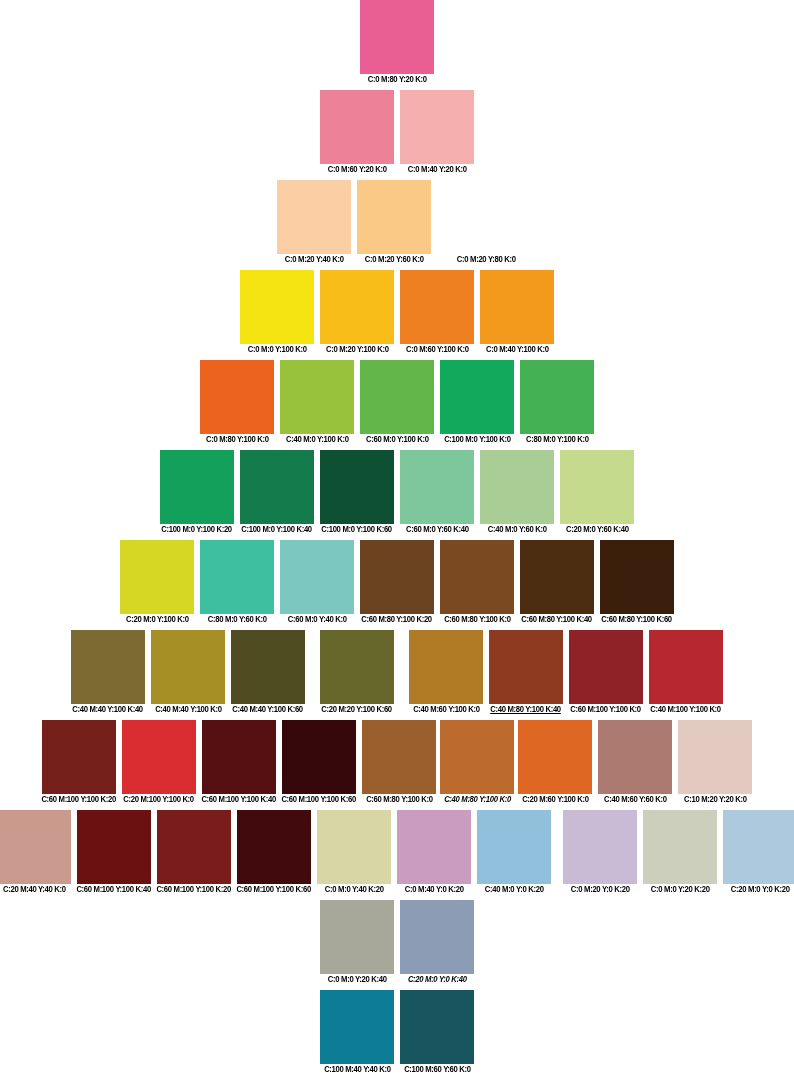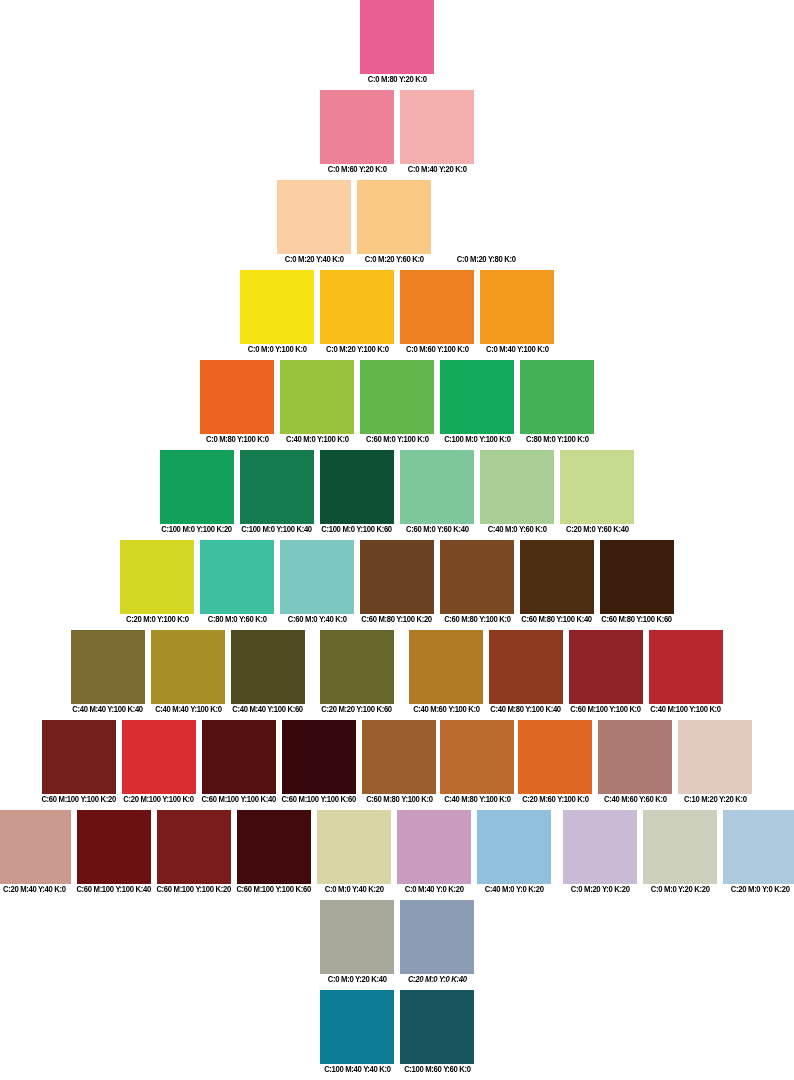--- a/index.html
+++ b/index.html
@@ -191,21 +191,21 @@
         <div class="swatch-label">C:40 M:40 Y:100 K:60</div>
       </div>
       <div class="swatch-cell" style="width: 92px; margin-left: 3px; margin-right: 3px;">
         <div class="swatch-chip" style="width: 74px; height: 74px; background: rgb(103, 102, 43);"></div>
         <div class="swatch-label">C:20 M:20 Y:100 K:60</div>
       </div>
       <div class="swatch-cell" style="width: 74px; margin-left: 3px; margin-right: 3px;">
         <div class="swatch-chip" style="width: 74px; height: 74px; background: rgb(177, 123, 38);"></div>
         <div class="swatch-label">C:40 M:60 Y:100 K:0</div>
       </div>
-      <div class="swatch-cell" style="width: 74px; margin-left: 3px; margin-right: 3px;">
+      <div class="swatch-cell" style="width: 74px; margin-left: 3px; margin-right: 3px; text-decoration: underline;">
         <div class="swatch-chip" style="width: 74px; height: 74px; background: rgb(141, 58, 32);"></div>
         <div class="swatch-label">C:40 M:80 Y:100 K:40</div>
       </div>
       <div class="swatch-cell" style="width: 74px; margin-left: 3px; margin-right: 3px;">
         <div class="swatch-chip" style="width: 74px; height: 74px; background: rgb(142, 34, 38);"></div>
         <div class="swatch-label">C:60 M:100 Y:100 K:0</div>
       </div>
       <div class="swatch-cell" style="width: 74px; margin-left: 3px; margin-right: 0px;">
         <div class="swatch-chip" style="width: 74px; height: 74px; background: rgb(182, 39, 48);"></div>
         <div class="swatch-label">C:40 M:100 Y:100 K:0</div>
@@ -225,21 +225,21 @@
         <div class="swatch-label">C:60 M:100 Y:100 K:40</div>
       </div>
       <div class="swatch-cell" style="width: 74px; margin-left: 3px; margin-right: 3px;">
         <div class="swatch-chip" style="width: 74px; height: 74px; background: rgb(54, 8, 11);"></div>
         <div class="swatch-label">C:60 M:100 Y:100 K:60</div>
       </div>
       <div class="swatch-cell" style="width: 74px; margin-left: 3px; margin-right: 3px;">
         <div class="swatch-chip" style="width: 74px; height: 74px; background: rgb(154, 95, 44);"></div>
         <div class="swatch-label">C:60 M:80 Y:100 K:0</div>
       </div>
-      <div class="swatch-cell" style="width: 70px; margin-left: 3px; margin-right: 3px;">
+      <div class="swatch-cell" style="width: 70px; margin-left: 3px; margin-right: 3px; font-style: italic;">
         <div class="swatch-chip" style="width: 74px; height: 74px; background: rgb(188, 106, 46);"></div>
         <div class="swatch-label">C:40 M:80 Y:100 K:0</div>
       </div>
       <div class="swatch-cell" style="width: 74px; margin-left: 3px; margin-right: 3px;">
         <div class="swatch-chip" style="width: 74px; height: 74px; background: rgb(222, 103, 36);"></div>
         <div class="swatch-label">C:20 M:60 Y:100 K:0</div>
       </div>
       <div class="swatch-cell" style="width: 74px; margin-left: 3px; margin-right: 3px;">
         <div class="swatch-chip" style="width: 74px; height: 74px; background: rgb(172, 122, 113);"></div>
         <div class="swatch-label">C:40 M:60 Y:60 K:0</div>

